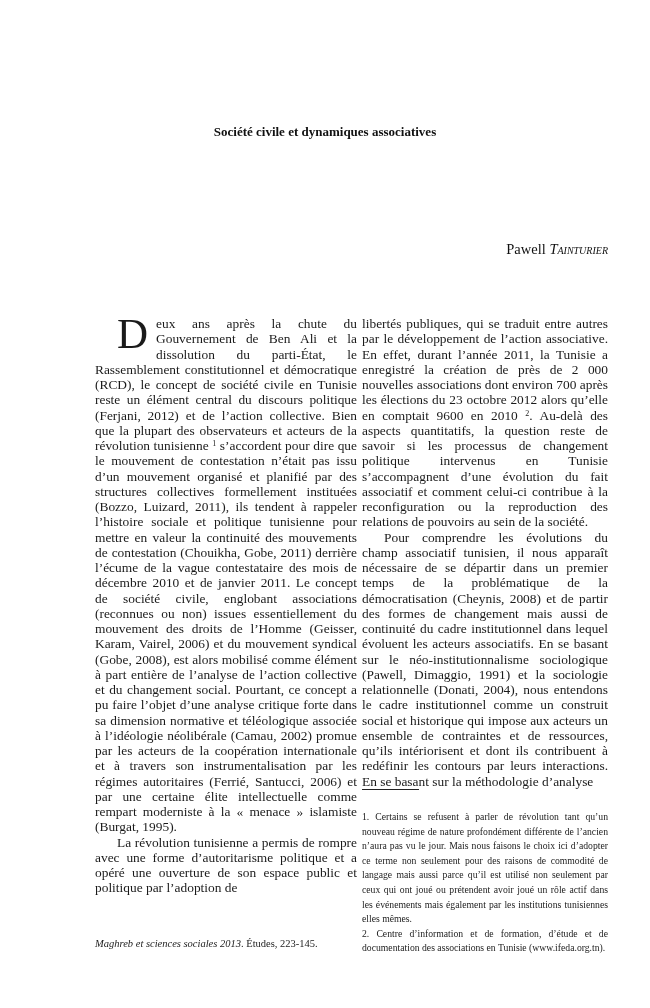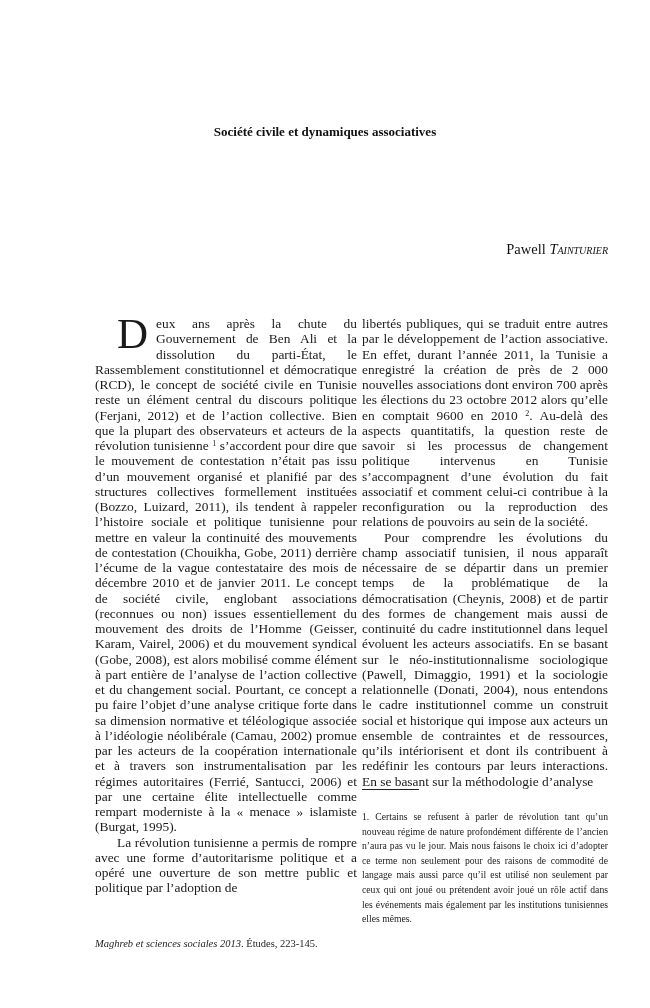--- a/index.html
+++ b/index.html
@@ -50,27 +50,28 @@
 <body>
 
 <div class="title">
   <div>Société civile et dynamiques associatives</div>
 </div>
 
 <div class="author"><span>Pawell </span><span class="sc">Tainturier</span></div>
 
 <div class="col left">
   <p><span class="dropcap">D</span><span>eux ans après la chute du Gouvernement de Ben Ali et la dissolution du parti-État, le Rassemblement constitutionnel et démocratique (RCD), le concept de société civile en Tunisie reste un élément central du discours politique (Ferjani, 2012) et de l’action collective. Bien que la plupart des observateurs et acteurs de la révolution tunisienne </span><sup>1</sup><span> s’accordent pour dire que le mouvement de contestation n’était pas issu d’un mouvement organisé et planifié par des structures collectives formellement instituées (Bozzo, Luizard, 2011), ils tendent à rappeler l’histoire sociale et politique tunisienne pour mettre en valeur la continuité des mouvements de contestation (Chouikha, Gobe, 2011) derrière l’écume de la vague contestataire des mois de décembre 2010 et de janvier 2011. Le concept de société civile, englobant associations (reconnues ou non) issues essentiellement du mouvement des droits de l’Homme (Geisser, Karam, Vairel, 2006) et du mouvement syndical (Gobe, 2008), est alors mobilisé comme élément à part entière de l’analyse de l’action collective et du changement social. Pourtant, ce concept a pu faire l’objet d’une analyse critique forte dans sa dimension normative et téléologique associée à l’idéologie néolibérale (Camau, 2002) promue par les acteurs de la coopération internationale et à travers son instrumentalisation par les régimes autoritaires (Ferrié, Santucci, 2006) et par une certaine élite intellectuelle comme rempart moderniste à la « menace » islamiste (Burgat, 1995).</span></p>
-  <p class="indent">La révolution tunisienne a permis de rompre avec une forme d’autoritarisme politique et a opéré une ouverture de son mettre public et politique par l’adoption de</p>
+  <p class="indent">La révolution tunisienne a permis de rompre avec une forme d’autoritarisme politique et a opéré une ouverture de son espace public et politique par l’adoption de</p>
 </div>
 
 <div class="col right">
   <p><span>libertés publiques, qui se traduit entre autres par le développement de l’action associative. En effet, durant l’année 2011, la Tunisie a enregistré la création de près de 2 000 nouvelles associations dont environ 700 après les élections du 23 octobre 2012 alors qu’elle en comptait 9600 en 2010 </span><sup>2</sup><span>. Au-delà des aspects quantitatifs, la question reste de savoir si les processus de changement politique intervenus en Tunisie s’accompagnent d’une évolution du fait associatif et comment celui-ci contribue à la reconfiguration ou la reproduction des relations de pouvoirs au sein de la société.</span></p>
   <p class="indent">Pour comprendre les évolutions du champ associatif tunisien, il nous apparaît nécessaire de se départir dans un premier temps de la problématique de la démocratisation (Cheynis, 2008) et de partir des formes de changement mais aussi de continuité du cadre institutionnel dans lequel évoluent les acteurs associatifs. En se basant sur le néo-institutionnalisme sociologique (Pawell, Dimaggio, 1991) et la sociologie relationnelle (Donati, 2004), nous entendons le cadre institutionnel comme un construit social et historique qui impose aux acteurs un ensemble de contraintes et de ressources, qu’ils intériorisent et dont ils contribuent à redéfinir les contours par leurs interactions. En se basant sur la méthodologie d’analyse</p>
 </div>
 
 <div class="fn-rule"></div>
 
 <div class="footnotes">
   <p>1. Certains se refusent à parler de révolution tant qu’un nouveau régime de nature profondément différente de l’ancien n’aura pas vu le jour. Mais nous faisons le choix ici d’adopter ce terme non seulement pour des raisons de commodité de langage mais aussi parce qu’il est utilisé non seulement par ceux qui ont joué ou prétendent avoir joué un rôle actif dans les événements mais également par les institutions tunisiennes elles mêmes.</p>
+  <p>2. Centre d’information et de formation, d’étude et de documentation des associations en Tunisie (www.ifeda.org.tn).</p>
 </div>
 
 <div class="footer"><i>Maghreb et sciences sociales 2013</i><span>. Études, 223-145.</span></div>
 
 </body></html>

